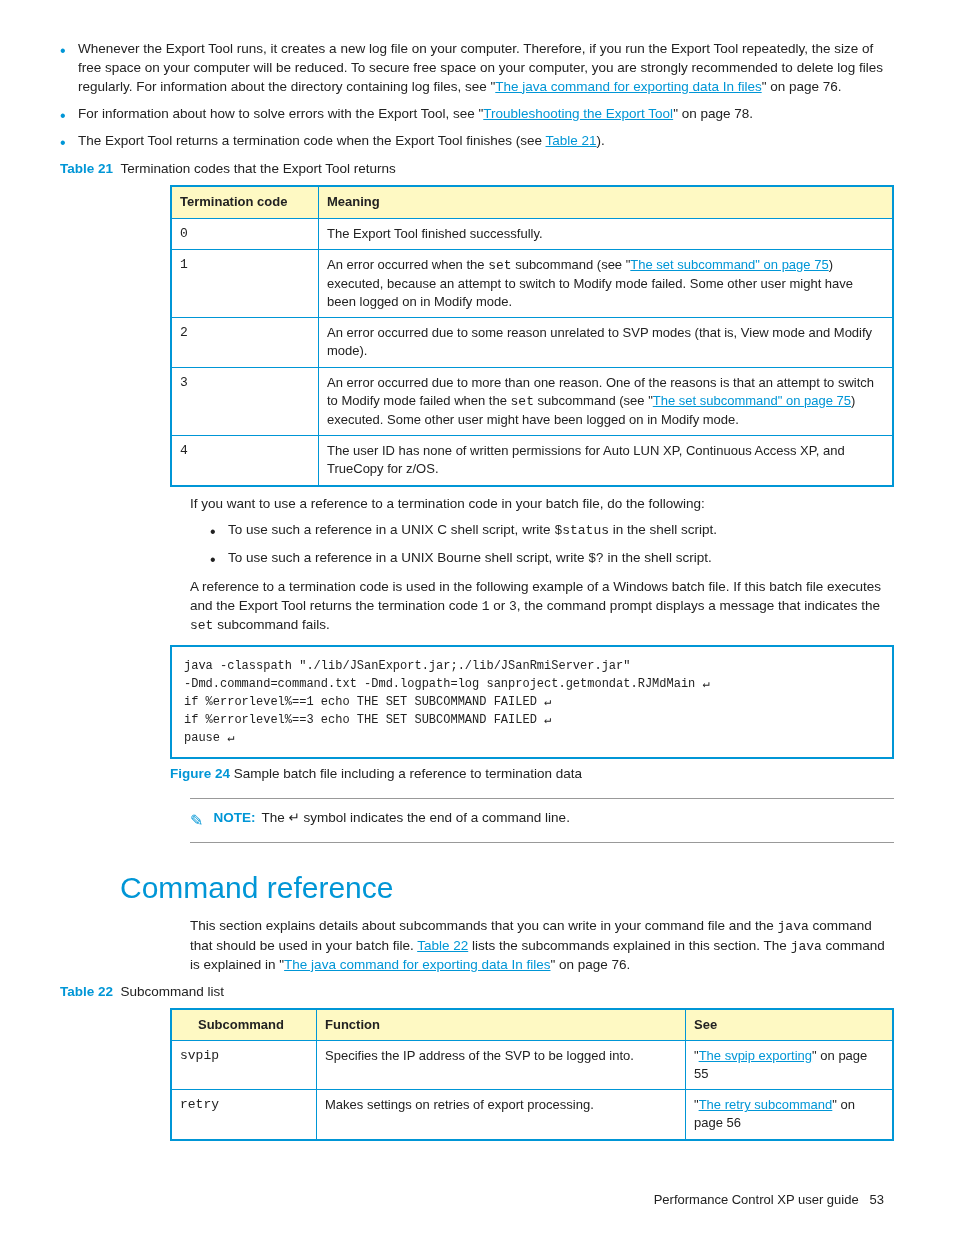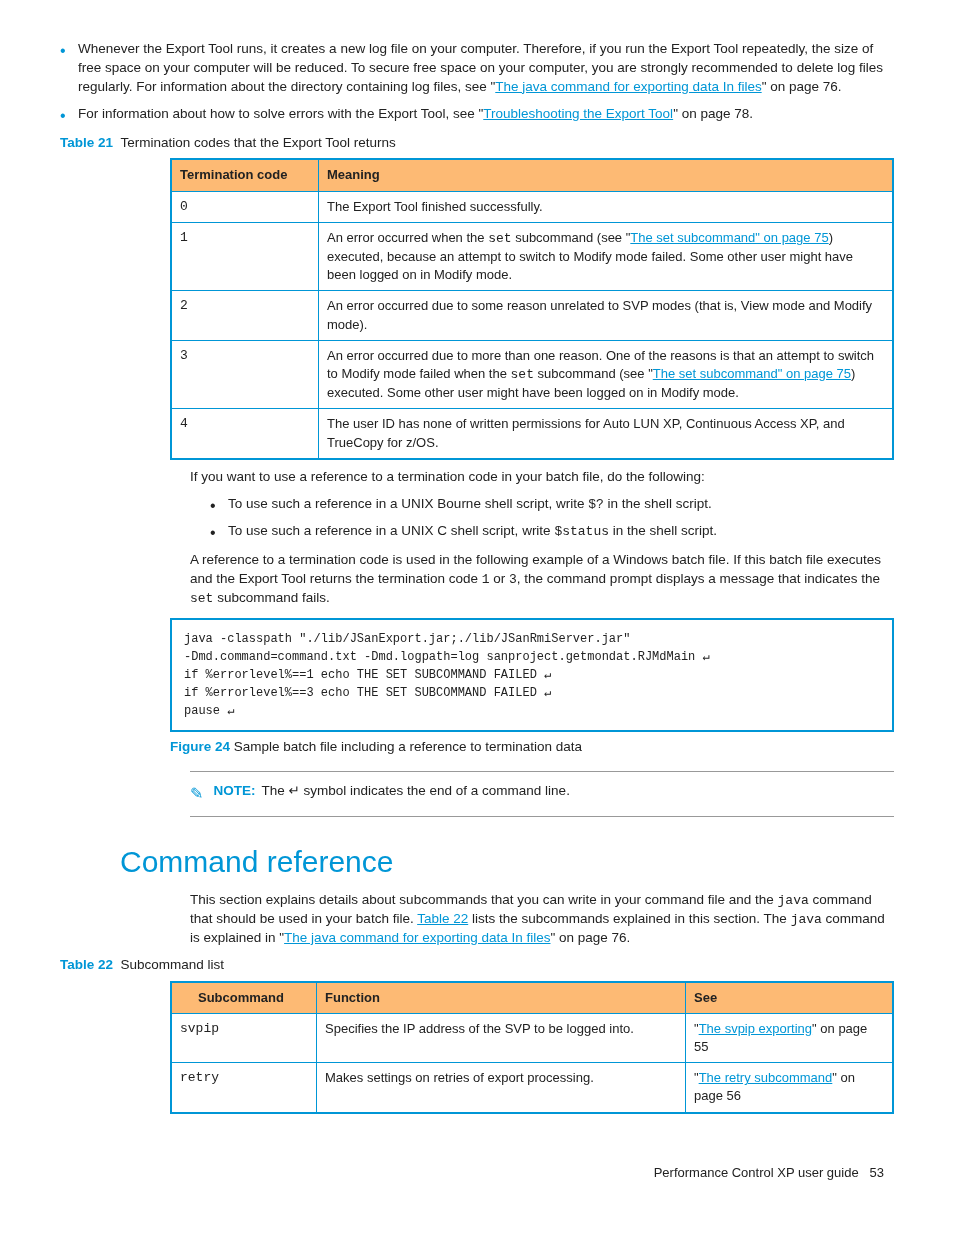--- a/index.html
+++ b/index.html
@@ -28,21 +28,21 @@
     margin-left: 110px;
     border: 2px solid #0096d6;
     font-size: 13px;
   }
   th, td {
     border: 1px solid #0096d6;
     padding: 6px 8px;
     text-align: left;
     vertical-align: top;
   }
-  th { font-weight: bold; background: #fdba74; }
+  th { font-weight: bold; background: #fef9c3; }
   .code { font-family: "Courier New", monospace; font-size: 13px; }
   .codebox {
     border: 2px solid #0096d6;
     padding: 10px 12px;
     margin: 10px 0 6px 110px;
     font-family: "Courier New", monospace;
     font-size: 12px;
     line-height: 1.5;
     white-space: pre-wrap;
   }
@@ -80,20 +80,23 @@
 </head>
 <body>
 
 <ul class="bullet-list indent1">
   <li>
     <span>Whenever the Export Tool runs, it creates a new log file on your computer. Therefore, if you run the Export Tool repeatedly, the size of free space on your computer will be reduced. To secure free space on your computer, you are strongly recommended to delete log files regularly. For information about the directory containing log files, see "</span><a class="link">The java command for exporting data In files</a><span>" on page 76.</span>
   </li>
   <li>
     <span>For information about how to solve errors with the Export Tool, see "</span><a class="link">Troubleshooting the Export Tool</a><span>" on page 78.</span>
   </li>
+  <li>
+    <span>The Export Tool returns a termination code when the Export Tool finishes (see </span><a class="link">Table 21</a><span>).</span>
+  </li>
 </ul>
 
 <div class="table-caption indent1">
   <span class="tlabel">Table 21</span>&nbsp;&nbsp;<span>Termination codes that the Export Tool returns</span>
 </div>
 
 <table>
   <thead>
     <tr>
       <th class="col-tc">Termination code</th>
@@ -124,22 +127,22 @@
     <tr>
       <td class="code">4</td>
       <td>The user ID has none of written permissions for Auto LUN XP, Continuous Access XP, and TrueCopy for z/OS.</td>
     </tr>
   </tbody>
 </table>
 
 <p class="para">If you want to use a reference to a termination code in your batch file, do the following:</p>
 
 <ul class="bullet-list bullet-black" style="margin-left:150px">
+  <li>To use such a reference in a UNIX C shell script, write <span class="code">$status</span> in the shell script.</li>
   <li>To use such a reference in a UNIX Bourne shell script, write <span class="code">$?</span> in the shell script.</li>
-  <li>To use such a reference in a UNIX C shell script, write <span class="code">$status</span> in the shell script.</li>
 </ul>
 
 <p class="para">
   <span>A reference to a termination code is used in the following example of a Windows batch file. If this batch file executes and the Export Tool returns the termination code </span><span class="code">1</span><span> or </span><span class="code">3</span><span>, the command prompt displays a message that indicates the </span><span class="code">set</span><span> subcommand fails.</span>
 </p>
 
 <div class="codebox">java -classpath "./lib/JSanExport.jar;./lib/JSanRmiServer.jar"
 -Dmd.command=command.txt -Dmd.logpath=log sanproject.getmondat.RJMdMain ↵
 if %errorlevel%==1 echo THE SET SUBCOMMAND FAILED ↵
 if %errorlevel%==3 echo THE SET SUBCOMMAND FAILED ↵

